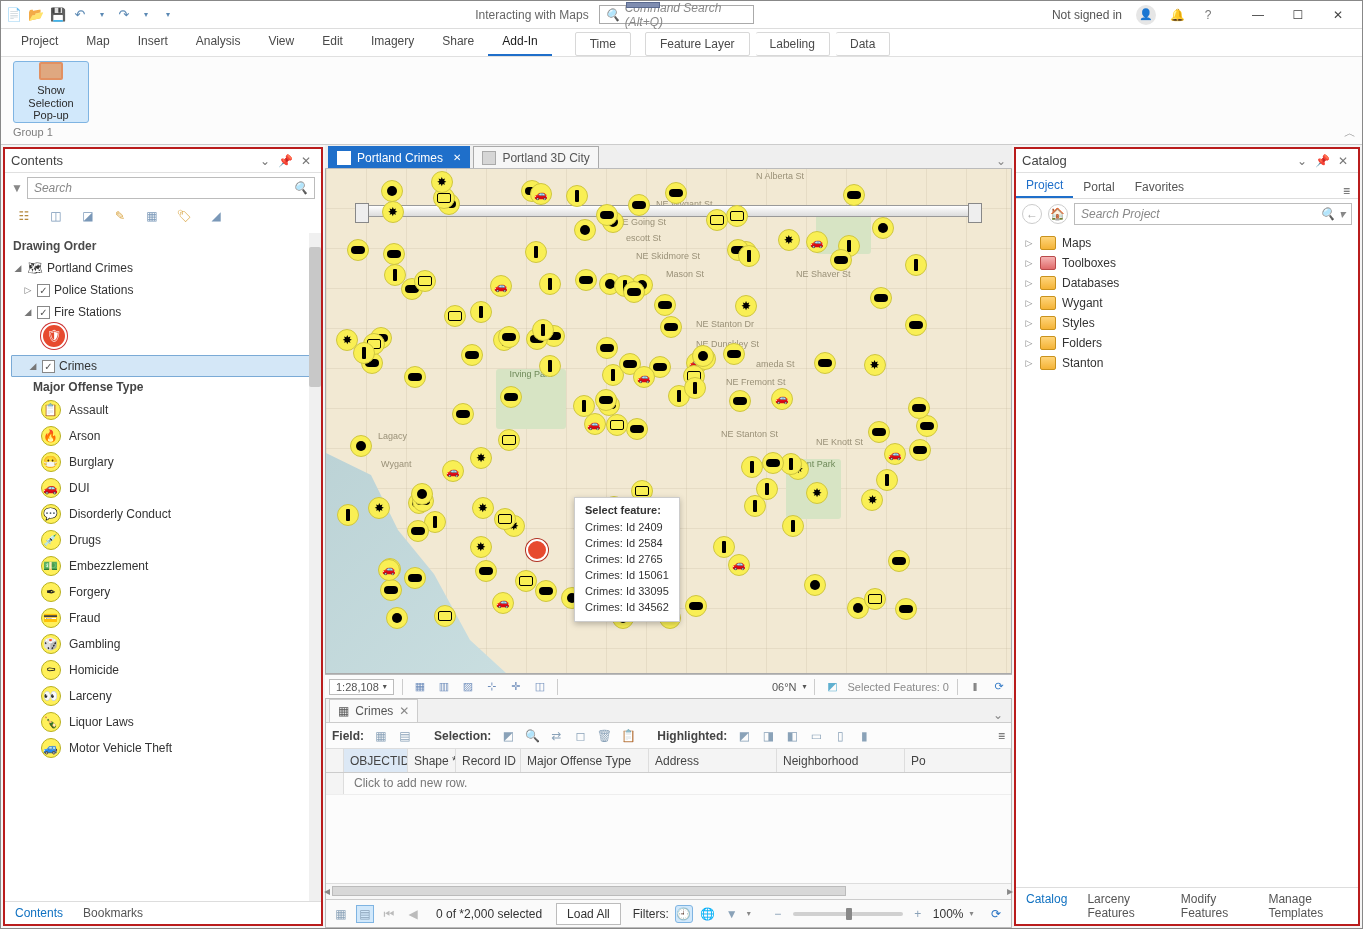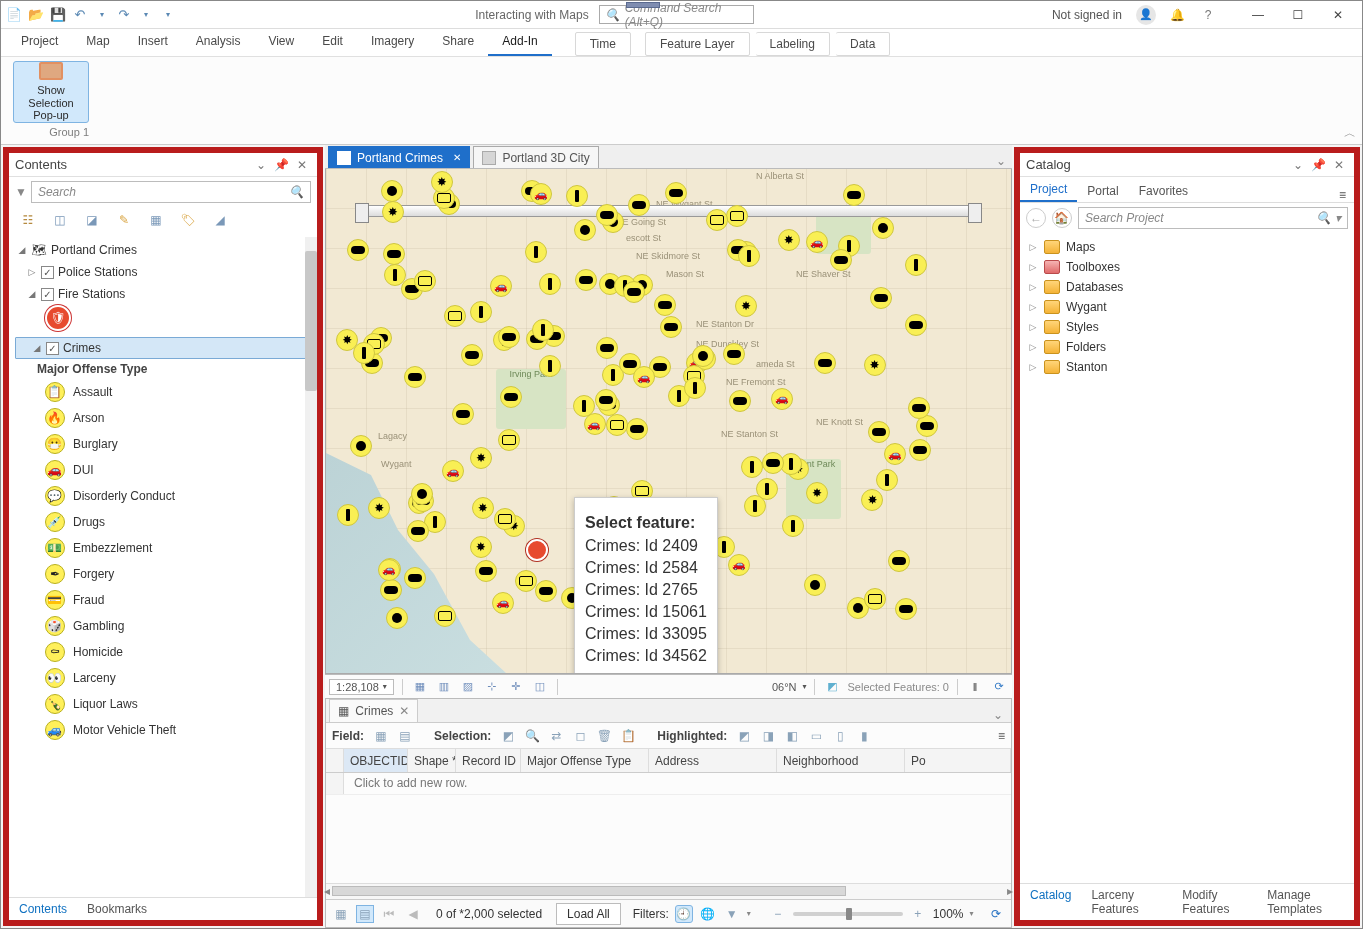--- a/index.html
+++ b/index.html
@@ -15,27 +15,27 @@
 .title-right{display:flex;align-items:center;gap:14px;color:#555}
 .title-right .icon{width:16px;height:16px;display:flex;align-items:center;justify-content:center;color:#777}
 .win-btns{display:flex;gap:0;margin-left:8px}
 .win-btns span{width:40px;height:26px;display:flex;align-items:center;justify-content:center;color:#444}
 .avatar{width:20px;height:20px;border-radius:50%;background:#e6e6e6;display:flex;align-items:center;justify-content:center;color:#888;font-size:11px}
 .ribbon-tabs{height:28px;display:flex;align-items:flex-end;gap:0;padding:0 6px;background:#fff;border-bottom:1px solid #e0e0e0}
 .ribbon-tabs .tab{padding:6px 14px;color:#4a4a4a;border-bottom:2px solid transparent;cursor:default}
 .ribbon-tabs .tab.active{border-bottom:2px solid #1f6fca;color:#1a1a1a}
 .ribbon-tabs .tab.ctx{border:1px solid #d8d8d8;border-radius:2px;margin:0 3px;padding:4px 14px}
 .ribbon-body{height:88px;background:#fcfcfc;border-bottom:1px solid #ccc;display:flex;padding:4px 6px;position:relative}
-.ribbon-group{display:flex;flex-direction:column;align-items:flex-end;padding:0 6px;height:100%}
+.ribbon-group{display:flex;flex-direction:column;align-items:flex-start;padding:0 6px;height:100%}
 .big-btn{width:76px;height:62px;background:#d1e8fb;border:1px solid #7fb4e2;border-radius:3px;display:flex;flex-direction:column;align-items:center;justify-content:center;gap:2px;color:#2a2a2a;text-align:center;font-size:11px;line-height:1.15}
 .big-btn .ico{width:24px;height:24px;background:#fff;border:2px solid #e29061;border-radius:2px;margin-bottom:2px;background:#dfa880}
 .group-label{margin-top:3px;color:#7d7d7d;font-size:11px}
 .ribbon-collapse{position:absolute;right:6px;bottom:2px;color:#888}
 .main{flex:1;display:flex;min-height:0}
-.panel{display:flex;flex-direction:column;background:#fff;border:6px solid #b91c1c;margin:2px}
+.panel{display:flex;flex-direction:column;background:#fff;border:2px solid #b91c1c;margin:2px}
 .panel-left{width:320px}
 .panel-hdr{display:flex;align-items:center;height:24px;padding:0 6px;border-bottom:1px solid #e0e0e0;background:#fff}
 .panel-title{flex:1;font-size:13px;color:#444}
 .panel-hdr .pin{color:#777;margin:0 4px}
 .search-row{display:flex;align-items:center;padding:4px 6px;gap:4px}
 .funnel{color:#888}
 .search-box{flex:1;display:flex;align-items:center;border:1px solid #bcbcbc;height:22px;padding:0 6px;color:#888;font-style:italic;justify-content:space-between}
 .toc-tools{display:flex;gap:14px;padding:4px 10px 8px}
 .toc-tools span{width:18px;height:18px;display:flex;align-items:center;justify-content:center;color:#b58a3f}
 .toc-body{flex:1;overflow:auto;padding:2px 0;position:relative}
@@ -76,21 +76,21 @@
 .dot.mask::before{content:"";width:14px;height:8px;border-radius:4px;background:#000}
 .dot.auto::before{content:"🚗";font-size:11px}
 .dot.bottle::before{content:"";width:4px;height:12px;background:#000;border-radius:1px}
 .dot.star::before{content:"✸";font-size:12px;color:#000}
 .dot.bill::before{content:"";width:12px;height:8px;border:1.5px solid #000;border-radius:2px}
 .dot.run::before{content:"";width:10px;height:10px;background:#000;border-radius:50%}
 .fire-map{position:absolute;width:22px;height:22px;border-radius:50%;background:#e74a2f;border:2px solid #fff;box-shadow:0 0 0 1px #b03020}
 .slider{position:absolute;top:36px;left:30px;right:30px;height:12px;background:linear-gradient(#fff,#dcdcdc);border:1px solid #999;border-radius:2px}
 .slider::before{content:"";position:absolute;left:-2px;top:-3px;width:12px;height:18px;background:#eee;border:1px solid #888}
 .slider::after{content:"";position:absolute;right:-2px;top:-3px;width:12px;height:18px;background:#eee;border:1px solid #888}
-.popup{position:absolute;background:#fff;border:1px solid #ccc;box-shadow:0 2px 6px rgba(0,0,0,.25);padding:16px 10px;font-size:16px}
+.popup{position:absolute;background:#fff;border:1px solid #ccc;box-shadow:0 2px 6px rgba(0,0,0,.25);padding:6px 10px;font-size:11px}
 .popup-hdr{font-weight:600;margin-bottom:3px}
 .popup-row{padding:2px 0;color:#333;white-space:nowrap}
 .map-status{height:24px;display:flex;align-items:center;border-top:1px solid #bbb;background:#fbfbfb;gap:6px;padding:0 4px;font-size:11px;color:#555}
 .scale-box{border:1px solid #bcbcbc;background:#fff;padding:1px 6px;display:flex;align-items:center;gap:4px;white-space:nowrap}
 .status-ico{width:18px;height:18px;display:inline-flex;align-items:center;justify-content:center;color:#6e8dbb}
 .status-sep{width:1px;height:16px;background:#ccc;margin:0 2px}
 .table-area{height:230px;display:flex;flex-direction:column;border:1px solid #bbb;background:#fcfcfc}
 .ttabs{display:flex;height:24px;align-items:flex-end;background:#f1f1f1;border-bottom:1px solid #ccc}
 .ttab{display:flex;align-items:center;gap:6px;padding:0 8px;height:23px;border:1px solid #ccc;border-bottom:none;background:#fafafa;margin-left:3px;color:#555}
 .ttab .x{color:#888}
@@ -211,20 +211,21 @@
    <div class="toc-tools">
     <span>☷</span>
     <span style="color:#7a98b8">◫</span>
     <span style="color:#7a98b8">◪</span>
     <span style="color:#d8a23d">✎</span>
     <span style="color:#7a98b8">▦</span>
     <span style="color:#d8a23d">🏷</span>
     <span style="color:#7a98b8">◢</span>
    </div>
    <div class="toc-body">
+    <div class="toc-hdr">Drawing Order</div>
     <div class="toc-row">
      <span class="tri">◢</span>
      <span class="layer-icon">🗺</span>
      <span>Portland Crimes</span>
     </div>
     <div class="toc-row" style="padding-left:18px">
      <span class="tri">▷</span>
      <span class="cb">✓</span>
      <span>Police Stations</span>
     </div>
@@ -338,21 +339,21 @@
     <div class="street" style="left:290px;top:48px">NE Going St</div>
     <div class="street" style="left:300px;top:64px">escott St</div>
     <div class="street" style="left:310px;top:82px">NE Skidmore St</div>
     <div class="street" style="left:340px;top:100px">Mason St</div>
     <div class="street" style="left:470px;top:100px">NE Shaver St</div>
     <div class="street" style="left:370px;top:170px">NE Dunckley St</div>
     <div class="street" style="left:430px;top:190px">ameda St</div>
     <div class="street" style="left:400px;top:208px">NE Fremont St</div>
     <div class="street" style="left:370px;top:150px">NE Stanton Dr</div>
     <div class="street" style="left:395px;top:260px">NE Stanton St</div>
-    <div class="street" style="left:490px;top:248px">NE Knott St</div>
+    <div class="street" style="left:490px;top:268px">NE Knott St</div>
     <div class="street" style="left:52px;top:262px">Lagacy</div>
     <div class="street" style="left:55px;top:290px">Wygant</div>
 
     <div class="slider"></div>
 
     <div id="dots">
             <div class="dot mask" style="left: 300.249px; top: 248.747px;"></div>
             <div class="dot mask" style="left: 75.285px; top: 109.35px;"></div>
             <div class="dot mask" style="left: 271.926px; top: 224.808px;"></div>
             <div class="dot bottle" style="left: 53.1348px; top: 388.703px;"></div>

